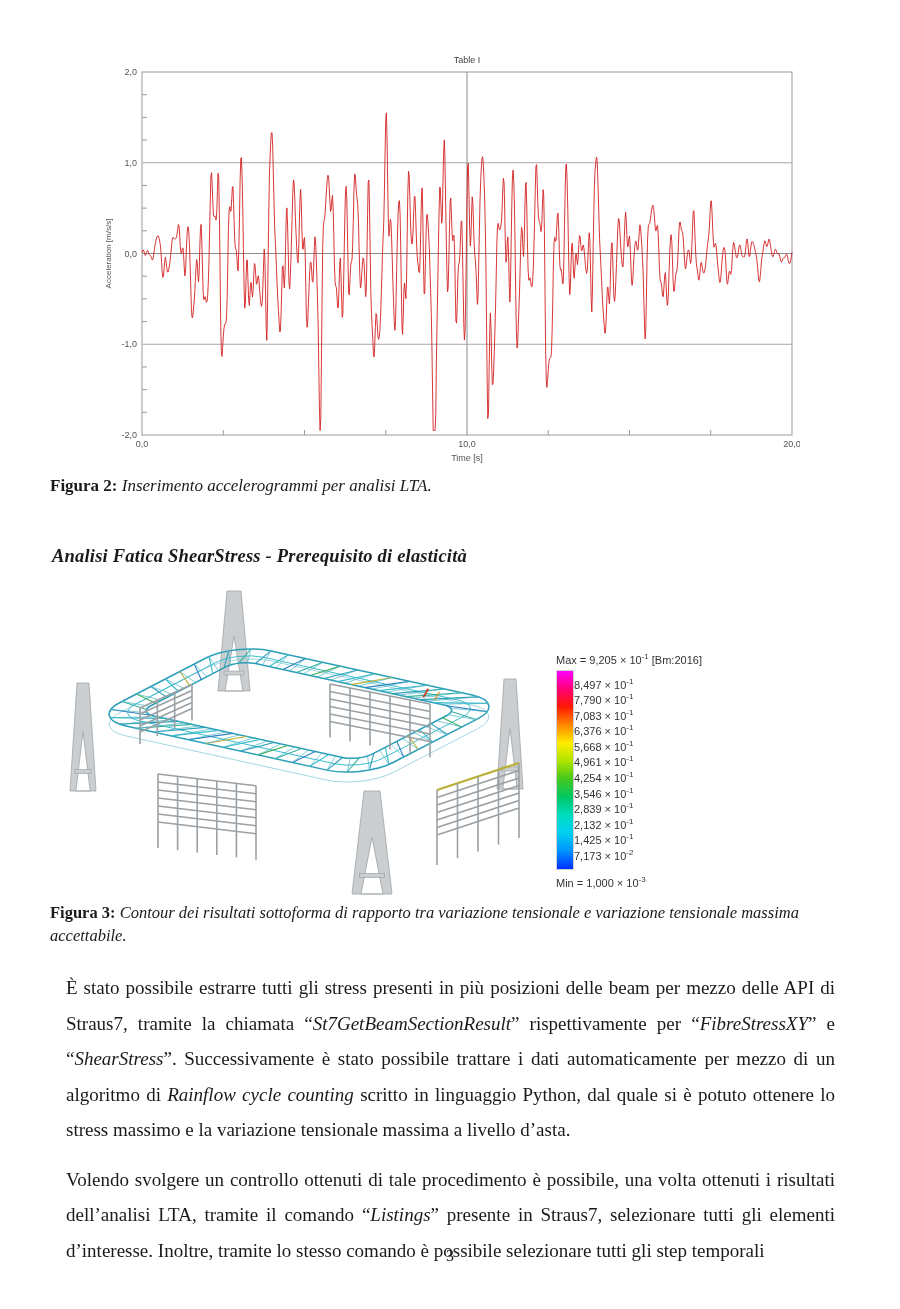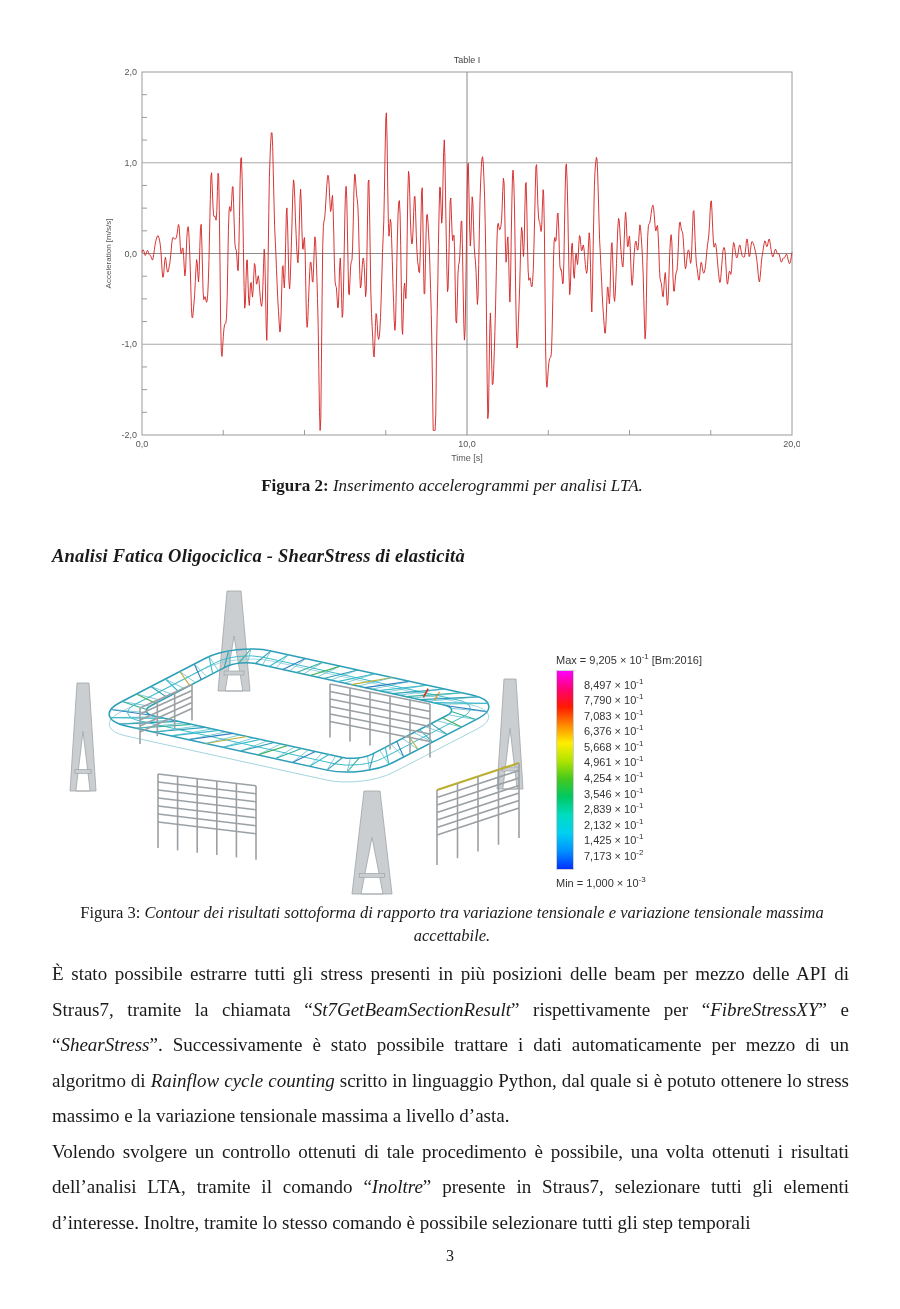--- a/index.html
+++ b/index.html
@@ -5,21 +5,21 @@
   html,body{margin:0;padding:0;background:#e8e8e8;}
   .page{
     position:relative;width:900px;height:1309px;background:#ffffff;
     font-family:"Liberation Serif", serif;color:#1a1a1a;overflow:hidden;
     margin:0 auto;
   }
   
   #chart-figure{position:absolute;left:100px;top:52px;width:700px;height:412px;}
   #chart-svg{width:700px;height:412px;display:block;}
   .fig-caption{
-    position:absolute;left:42px;width:820px;text-align:center;
+    position:absolute;left:50px;width:820px;
     font-size:17px;line-height:23px;
   }
   #fig2-caption{top:474px;}
   #fig3-caption{top:901px;font-size:16.5px;}
   
   #section-heading{
     position:absolute;left:52px;top:546px;font-size:18.5px;
     font-weight:bold;font-style:italic;letter-spacing:.2px;
   }
   
@@ -27,31 +27,31 @@
   #model-svg{position:absolute;left:45px;top:3px;width:560px;height:335px;}
   #contour-legend{
     position:absolute;left:556px;top:77px;width:210px;
     font-family:"Liberation Sans", sans-serif;font-size:11px;color:#333;
   }
   .leg-title{margin-bottom:4px;white-space:nowrap;}
   .leg-body{display:flex;align-items:stretch;}
   #legend-colorbar{width:16px;height:198px;border:1px solid #cfcfcf;}
   .leg-labels{
     display:flex;flex-direction:column;justify-content:space-between;
-    padding:6px 0 6px 0;margin-left:10px;height:186px;
+    padding:6px 0 6px 0;height:186px;
   }
   .leg-row{white-space:nowrap;line-height:11px;}
   .leg-min{margin-top:5px;white-space:nowrap;}
   sup{font-size:8px;}
   
   #body-text{
     position:absolute;left:52px;top:956px;width:797px;
     font-size:19px;line-height:35.5px;text-align:justify;
   }
-  #body-text p{margin:0;}
+  #body-text p{margin:14px;}
   
   #page-number{
     position:absolute;left:0;top:1247px;width:100%;text-align:center;
     font-size:16px;
   }
 </style>
 </head>
 <body>
 
 <div class="page">
@@ -90,21 +90,21 @@
         <text x="367" y="395" font-family="Liberation Sans, sans-serif" font-size="9" fill="#555" text-anchor="middle">10,0</text>
         <text x="692" y="395" font-family="Liberation Sans, sans-serif" font-size="9" fill="#555" text-anchor="middle">20,0</text>
         <text x="367" y="11" font-family="Liberation Sans, sans-serif" font-size="9" fill="#444" text-anchor="middle">Table I</text>
         <text x="367" y="409" font-family="Liberation Sans, sans-serif" font-size="9" fill="#555" text-anchor="middle">Time [s]</text>
         <text x="0" y="0" font-family="Liberation Sans, sans-serif" font-size="8" fill="#555" text-anchor="middle" transform="translate(11,201.5) rotate(-90)">Acceleration [m/s/s]</text>
         <polyline points="42.0,200.6 42.6,198.4 43.3,197.9 44.0,199.4 44.6,201.9 45.3,203.5 45.9,202.6 46.5,200.3 47.2,198.6 47.9,198.8 48.5,200.6 49.1,202.5 49.8,203.3 50.5,203.6 51.1,204.7 51.8,206.7 52.4,208.1 53.0,206.8 53.7,202.6 54.4,197.6 55.0,193.2 55.6,189.8 56.3,187.1 57.0,185.0 57.6,183.8 58.3,184.0 58.9,185.6 59.5,188.2 60.2,192.1 60.8,198.2 61.5,207.9 62.1,218.8 62.8,225.4 63.5,224.3 64.1,216.7 64.8,208.3 65.4,205.2 66.0,208.7 66.7,215.3 67.3,219.8 68.0,220.0 68.7,217.4 69.3,213.9 70.0,209.8 70.6,203.9 71.3,196.9 71.9,190.2 72.5,186.1 73.2,185.3 73.8,186.3 74.5,187.1 75.2,187.1 75.8,186.5 76.5,185.1 77.1,181.8 77.8,176.5 78.4,172.5 79.1,174.3 79.7,183.0 80.3,194.6 81.0,201.7 81.7,201.0 82.3,196.4 83.0,195.9 83.6,203.6 84.3,216.8 84.9,223.9 85.6,218.0 86.2,201.6 86.8,186.3 87.5,176.5 88.2,174.7 88.8,180.3 89.4,192.4 90.1,211.5 90.8,235.0 91.4,255.2 92.0,265.6 92.7,265.4 93.3,259.0 94.0,251.0 94.7,241.8 95.3,229.6 96.0,215.8 96.6,207.6 97.3,211.2 97.9,223.2 98.5,230.0 99.2,219.7 99.8,195.4 100.5,175.5 101.2,172.3 101.8,189.0 102.5,217.0 103.1,239.9 103.8,247.7 104.4,246.1 105.1,244.6 105.7,247.0 106.4,250.2 107.0,249.7 107.7,243.1 108.3,230.0 109.0,207.6 109.6,178.8 110.3,147.6 110.9,124.9 111.6,120.7 112.2,133.8 112.9,152.0 113.5,163.0 114.2,164.6 114.8,163.9 115.5,166.5 116.1,168.2 116.8,159.5 117.4,139.4 118.0,121.3 118.7,124.6 119.3,157.7 120.0,210.8 120.6,267.0 121.3,298.8 122.0,304.4 122.6,295.6 123.3,284.8 123.9,277.2 124.5,273.0 125.2,271.6 125.9,271.1 126.5,265.1 127.2,245.3 127.8,211.3 128.4,178.5 129.1,158.2 129.8,154.6 130.4,159.4 131.1,158.9 131.7,147.7 132.4,134.9 133.0,134.6 133.6,151.3 134.3,175.0 134.9,191.7 135.6,196.9 136.3,198.3 136.9,205.6 137.6,217.3 138.2,218.8 138.8,198.5 139.5,164.5 140.1,128.4 140.8,106.3 141.4,105.6 142.1,124.8 142.8,157.8 143.4,196.4 144.1,235.5 144.7,256.2 145.4,251.2 146.0,228.6 146.7,208.5 147.3,207.8 147.9,226.3 148.6,247.2 149.3,253.4 149.9,243.7 150.5,231.6 151.2,230.4 151.8,239.2 152.5,245.1 153.1,238.3 153.8,222.7 154.4,211.5 155.1,213.3 155.8,223.9 156.4,232.1 157.1,231.5 157.7,226.0 158.3,223.8 159.0,228.6 159.6,237.5 160.3,245.8 160.9,251.8 161.6,254.3 162.3,249.6 162.9,233.8 163.6,211.2 164.2,197.2 164.8,205.2 165.5,238.1 166.2,275.1 166.8,288.3 167.4,263.3 168.1,210.1 168.8,160.4 169.4,124.8 170.1,103.6 170.7,90.2 171.3,81.0 172.0,80.6 172.7,94.6 173.3,121.1 174.0,150.5 174.6,173.7 175.3,189.2 175.9,201.8 176.5,217.7 177.2,234.0 177.8,247.8 178.5,259.4 179.2,270.9 179.8,280.0 180.4,278.9 181.1,261.8 181.8,234.8 182.4,214.5 183.1,213.7 183.7,227.6 184.3,235.9 185.0,221.4 185.7,189.3 186.3,162.1 186.9,155.9 187.6,173.9 188.3,202.9 188.9,228.9 189.6,236.8 190.2,228.7 190.8,210.6 191.5,188.1 192.2,163.2 192.8,140.2 193.5,127.9 194.1,131.2 194.8,146.7 195.4,165.8 196.1,182.4 196.7,195.9 197.4,207.4 198.0,210.8 198.7,198.0 199.3,172.8 200.0,146.6 200.6,137.2 201.3,151.2 201.9,177.7 202.6,196.7 203.2,197.3 203.9,187.6 204.5,185.6 205.2,201.7 205.8,235.3 206.4,264.4 207.1,275.3 207.8,268.0 208.4,251.6 209.1,234.2 209.7,219.7 210.3,210.5 211.0,210.2 211.7,219.1 212.3,229.6 213.0,230.1 213.6,215.6 214.3,195.5 214.9,184.8 215.6,189.1 216.2,204.9 216.9,225.7 217.5,246.6 218.2,274.9 218.8,316.2 219.5,360.6 220.1,378.5 220.8,366.7 221.4,311.8 222.1,244.8 222.7,194.8 223.4,174.3 224.0,169.1 224.7,166.1 225.3,158.2 226.0,146.9 226.6,136.1 227.3,127.8 227.9,123.2 228.6,124.8 229.2,134.8 229.9,149.5 230.5,159.5 231.2,157.7 231.8,147.8 232.5,143.4 233.1,155.8 233.8,182.9 234.4,211.9 235.1,229.8 235.7,233.6 236.4,235.6 237.0,244.9 237.7,255.9 238.3,255.2 239.0,237.6 239.6,214.8 240.3,206.0 240.9,219.9 241.6,246.4 242.2,265.4 242.8,262.4 243.5,237.0 244.2,199.6 244.8,167.0 245.4,142.7 246.1,134.3 246.8,147.2 247.4,178.0 248.1,215.2 248.7,241.4 249.3,242.8 250.0,227.7 250.7,213.6 251.3,209.6 252.0,207.9 252.6,195.1 253.3,169.3 253.9,139.8 254.6,122.2 255.2,122.5 255.9,133.1 256.5,142.2 257.1,146.6 257.8,153.3 258.5,170.4 259.1,195.9 259.8,222.6 260.4,236.0 261.1,233.6 261.7,222.9 262.4,212.3 263.0,206.0 263.6,206.4 264.3,215.4 265.0,231.6 265.6,244.7 266.3,238.5 266.9,204.8 267.6,162.2 268.2,130.1 268.9,128.0 269.5,157.0 270.2,199.1 270.8,239.2 271.5,261.6 272.1,274.1 272.8,287.3 273.4,300.9 274.1,305.0 274.7,293.8 275.4,274.6 276.0,261.5 276.6,262.7 277.3,273.7 277.9,284.0 278.6,287.4 279.3,284.6 279.9,277.7 280.5,265.5 281.2,245.9 281.9,222.0 282.5,200.6 283.1,186.2 283.8,168.8 284.4,139.5 285.1,99.8 285.8,66.4 286.4,60.8 287.1,88.0 287.7,134.1 288.4,171.7 289.0,184.2 289.6,176.6 290.3,167.3 291.0,170.5 291.6,186.7 292.3,208.3 292.9,230.5 293.6,250.5 294.2,268.4 294.9,278.3 295.5,271.6 296.1,246.2 296.8,210.6 297.5,181.1 298.1,161.1 298.8,149.9 299.4,148.6 300.1,162.3 300.7,193.4 301.4,239.5 302.0,275.7 302.6,282.4 303.3,262.4 303.9,238.0 304.6,231.0 305.3,241.0 305.9,246.6 306.6,226.1 307.2,183.2 307.8,141.6 308.5,119.3 309.2,123.5 309.8,144.6 310.4,167.9 311.1,184.4 311.8,192.0 312.4,190.2 313.1,178.1 313.7,159.5 314.4,144.6 315.0,144.4 315.6,160.7 316.3,183.5 317.0,200.5 317.6,209.3 318.3,214.1 318.9,220.1 319.6,220.7 320.2,203.3 320.9,172.1 321.5,142.0 322.2,135.8 322.8,162.2 323.4,205.7 324.1,241.8 324.8,241.6 325.4,211.6 326.1,180.1 326.7,163.2 327.3,162.3 328.0,170.4 328.6,181.5 329.3,195.2 329.9,214.3 330.6,237.5 331.3,262.4 331.9,292.9 332.5,335.1 333.2,378.5 333.9,378.5 334.5,378.5 335.1,378.5 335.8,361.9 336.4,307.9 337.1,266.2 337.8,231.9 338.4,194.6 339.1,159.2 339.7,135.2 340.3,135.4 341.0,154.7 341.7,171.2 342.3,164.4 342.9,134.1 343.6,100.7 344.3,87.9 344.9,104.3 345.5,141.3 346.2,182.8 346.9,218.8 347.5,239.6 348.1,236.6 348.8,210.1 349.5,175.8 350.1,150.1 350.8,146.0 351.4,162.1 352.1,181.7 352.7,188.7 353.3,183.7 354.0,183.1 354.7,201.2 355.3,238.9 355.9,268.9 356.6,271.1 357.3,249.0 357.9,223.9 358.6,212.4 359.2,211.0 359.8,203.9 360.5,186.6 361.1,169.4 361.8,169.0 362.4,192.3 363.1,234.0 363.8,271.8 364.4,288.1 365.1,278.3 365.7,244.8 366.4,194.9 367.0,147.9 367.6,114.8 368.3,111.3 368.9,137.7 369.6,174.1 370.3,194.0 370.9,185.5 371.6,161.0 372.2,144.8 372.9,151.2 373.5,173.2 374.2,193.6 374.8,203.3 375.4,208.5 376.1,220.4 376.8,239.7 377.4,252.4 378.1,243.6 378.7,212.6 379.4,177.2 380.0,148.4 380.7,128.8 381.3,115.7 381.9,106.9 382.6,104.7 383.3,111.7 383.9,125.7 384.6,145.0 385.2,170.7 385.9,209.7 386.5,269.7 387.2,330.7 387.8,366.6 388.5,360.1 389.1,319.5 389.8,276.4 390.4,260.9 391.1,279.1 391.7,311.4 392.3,332.5 393.0,332.2 393.7,317.5 394.3,299.3 394.9,279.5 395.6,253.1 396.3,219.6 396.9,190.0 397.5,174.1 398.2,171.3 398.9,175.1 399.5,177.9 400.1,177.3 400.8,174.7 401.5,169.2 402.1,157.2 402.7,139.5 403.4,126.3 404.1,131.1 404.7,157.1 405.3,190.1 406.0,210.2 406.7,204.7 407.3,188.8 407.9,184.9 408.6,203.0 409.3,235.4 409.9,250.1 410.5,230.7 411.2,188.1 411.9,148.2 412.5,123.2 413.1,118.1 413.8,130.4 414.5,156.9 415.1,194.5 415.7,241.8 416.4,279.9 417.1,296.0 417.7,290.2 418.3,272.9 419.0,253.9 419.7,234.0 420.3,210.0 420.9,187.5 421.6,175.4 422.3,180.1 422.9,195.7 423.5,204.5 424.2,190.7 424.8,159.9 425.5,133.0 426.1,130.5 426.8,154.9 427.4,189.9 428.1,217.9 428.8,228.3 429.4,226.9 430.1,225.8 430.7,229.6 431.3,234.3 432.0,234.8 432.6,229.5 433.3,217.3 433.9,196.2 434.6,168.0 435.3,136.5 435.9,114.6 436.6,112.6 437.2,129.2 437.8,151.0 438.5,165.1 439.1,169.1 439.8,170.6 440.4,175.6 441.1,179.5 441.8,172.7 442.4,154.1 443.1,137.7 443.7,143.1 444.4,178.6 445.0,237.9 445.6,296.0 446.3,328.9 446.9,335.3 447.6,327.4 448.3,317.4 448.9,310.4 449.6,306.7 450.2,305.6 450.9,305.1 451.5,299.2 452.1,280.2 452.8,247.2 453.4,211.1 454.1,189.6 454.8,185.5 455.4,189.4 456.1,188.0 456.7,176.1 457.4,162.5 458.0,161.0 458.7,175.9 459.3,197.5 459.9,214.0 460.6,217.9 461.3,217.5 461.9,222.9 462.6,231.9 463.2,231.1 463.9,208.9 464.5,173.3 465.2,137.2 465.8,114.4 466.4,111.9 467.1,128.2 467.8,157.5 468.4,192.0 469.1,225.4 469.7,242.6 470.4,235.6 471.0,212.5 471.7,193.3 472.3,191.2 473.0,204.7 473.6,222.2 474.3,226.3 474.9,215.9 475.6,203.5 476.2,201.2 476.9,208.1 477.5,212.6 478.2,205.7 478.8,192.5 479.5,183.6 480.1,184.7 480.8,192.6 481.4,198.7 482.1,198.3 482.7,194.3 483.4,193.0 484.0,197.0 484.7,204.4 485.3,212.4 486.0,218.3 486.6,221.4 487.3,218.3 487.9,206.0 488.6,190.1 489.2,180.8 489.9,188.4 490.5,215.2 491.2,247.5 491.8,259.9 492.4,240.8 493.1,199.2 493.8,161.5 494.4,134.4 495.0,119.2 495.7,110.5 496.4,105.3 497.0,107.0 497.6,120.2 498.3,143.0 499.0,167.9 499.6,187.7 500.3,201.3 500.9,214.4 501.6,228.2 502.2,242.1 502.8,253.8 503.5,263.8 504.2,273.4 504.8,281.1 505.4,281.0 506.1,268.9 506.8,249.5 507.4,235.2 508.0,235.1 508.7,245.5 509.4,251.7 510.0,241.4 510.6,216.8 511.3,195.1 512.0,190.7 512.6,203.5 513.3,227.0 513.9,244.7 514.6,249.4 515.2,243.0 515.8,229.6 516.5,211.5 517.2,192.1 517.8,175.6 518.5,166.4 519.1,167.8 519.8,177.2 520.4,189.0 521.0,198.9 521.7,207.6 522.4,214.3 523.0,215.0 523.6,204.5 524.3,186.1 525.0,167.7 525.6,160.3 526.3,168.2 526.9,184.0 527.5,194.9 528.2,194.0 528.9,186.5 529.5,184.0 530.1,193.0 530.8,211.1 531.5,228.0 532.1,233.4 532.8,227.5 533.4,216.1 534.0,204.2 534.7,195.4 535.4,189.9 536.0,189.1 536.7,193.1 537.3,198.0 538.0,197.8 538.6,190.2 539.3,179.2 539.9,172.8 540.5,175.4 541.2,184.5 541.9,195.0 542.5,206.3 543.2,223.0 543.8,247.3 544.5,273.2 545.1,286.9 545.8,277.4 546.4,246.7 547.0,209.4 547.7,184.4 548.4,173.7 549.0,171.8 549.7,171.2 550.3,167.9 551.0,162.7 551.6,157.9 552.3,154.5 552.9,153.2 553.5,155.4 554.2,162.3 554.9,171.7 555.5,178.5 556.1,178.7 556.8,174.5 557.5,173.4 558.1,181.4 558.8,197.3 559.4,215.4 560.0,226.2 560.7,229.4 561.4,231.5 562.0,237.5 562.6,244.3 563.3,244.7 563.9,236.1 564.6,224.7 565.3,220.6 565.9,228.6 566.6,243.0 567.2,253.3 567.8,251.9 568.5,238.8 569.1,219.2 569.8,199.6 570.5,187.0 571.1,182.7 571.8,189.2 572.4,205.4 573.0,226.2 573.7,239.1 574.4,239.2 575.0,230.8 575.7,223.0 576.3,220.1 577.0,218.4 577.6,210.5 578.3,195.4 578.9,180.0 579.5,170.6 580.2,170.0 580.9,174.5 581.5,178.1 582.2,179.4 582.8,181.8 583.4,189.1 584.1,200.3 584.8,211.9 585.4,216.9 586.1,214.5 586.7,208.3 587.4,202.2 588.0,198.7 588.6,197.9 589.3,200.5 589.9,206.6 590.6,211.4 591.3,207.6 591.9,193.4 592.6,174.3 593.2,159.9 593.9,158.6 594.5,170.8 595.1,188.4 595.8,202.8 596.4,211.8 597.1,216.5 597.8,221.6 598.4,226.9 599.0,228.2 599.7,223.5 600.4,215.5 601.0,210.3 601.6,210.8 602.3,215.4 603.0,219.6 603.6,221.2 604.3,220.4 604.9,218.0 605.5,213.7 606.2,206.8 606.9,198.9 607.5,192.8 608.2,188.2 608.8,182.7 609.5,173.1 610.1,160.1 610.8,149.5 611.4,148.8 612.0,159.7 612.7,176.5 613.4,190.1 614.0,195.2 614.6,193.5 615.3,191.4 616.0,193.3 616.6,199.2 617.3,207.2 617.9,214.7 618.6,221.4 619.2,227.2 619.9,230.5 620.5,228.9 621.1,221.9 621.8,212.3 622.5,203.5 623.1,198.2 623.8,195.6 624.4,195.7 625.1,199.7 625.7,209.3 626.4,221.6 627.0,230.6 627.6,232.2 628.3,227.1 628.9,221.0 629.6,219.1 630.3,221.3 630.9,222.4 631.6,217.3 632.2,206.2 632.9,195.7 633.5,190.5 634.1,191.3 634.8,195.8 635.5,200.7 636.1,204.4 636.8,205.9 637.4,204.9 638.1,201.4 638.7,197.0 639.3,193.5 640.0,193.0 640.6,195.9 641.3,200.1 642.0,203.3 642.6,204.5 643.3,204.8 643.9,205.3 644.5,204.8 645.2,200.9 645.9,194.5 646.5,188.4 647.1,186.9 647.8,191.4 648.5,199.0 649.1,204.6 649.8,204.0 650.4,198.7 651.1,193.1 651.7,189.9 652.4,189.5 653.0,190.7 653.7,192.5 654.3,194.7 654.9,197.4 655.6,200.4 656.3,204.1 656.9,208.7 657.6,215.0 658.2,222.5 658.9,228.5 659.5,229.9 660.1,225.6 660.8,217.7 661.4,210.0 662.1,204.3 662.8,200.0 663.4,195.9 664.1,191.6 664.7,188.9 665.4,189.4 666.0,192.2 666.6,194.6 667.3,194.2 668.0,191.1 668.6,187.9 669.3,187.0 669.9,189.4 670.5,193.8 671.2,198.5 671.9,202.3 672.5,204.6 673.2,204.6 673.8,202.4 674.5,199.5 675.1,197.5 675.8,197.5 676.4,199.2 677.0,201.1 677.7,202.0 678.4,201.8 679.0,202.0 679.7,204.0 680.3,207.2 681.0,209.8 681.6,210.0 682.3,208.4 682.9,206.6 683.6,205.8 684.2,205.8 684.9,205.3 685.5,203.9 686.1,202.4 686.8,202.4 687.5,204.5 688.1,207.7 688.8,210.4 689.4,211.6 690.1,210.8 690.7,208.2 691.4,204.4 692.0,200.4" fill="none" stroke="#d42020" stroke-width="0.9"></polyline>
       </svg>
   </div>
   <div id="fig2-caption" class="fig-caption"><span style="font-weight: bold;">Figura 2:</span><span style="font-style: italic;"> Inserimento accelerogrammi per analisi LTA.</span></div>
 
-  <div id="section-heading">Analisi Fatica Oligociclica - ShearStress di elasticità</div>
+  <div id="section-heading">Analisi Fatica ShearStress - Prerequisito di elasticità</div>
 
   <div id="figure3-block">
     <svg id="model-svg" viewBox="0 0 560 335" xmlns="http://www.w3.org/2000/svg">
         <g>
           <path d="M182,13 L196,13 L205,113 L173,113 Z M189,58 L197.8,113 L180.2,113 Z" fill-rule="evenodd" fill="#caced0" stroke="#9fa4a7" stroke-width="0.8"></path>
           <rect x="179.08" y="93" width="19.84" height="4" fill="#caced0" stroke="#9fa4a7" stroke-width="0.7"></rect>
           <path d="M32,105 L44,105 L51,213 L25,213 Z M38,153.6 L45.15,213 L30.85,213 Z" fill-rule="evenodd" fill="#caced0" stroke="#9fa4a7" stroke-width="0.8"></path>
           <rect x="29.939999999999998" y="191.4" width="16.12" height="4" fill="#caced0" stroke="#9fa4a7" stroke-width="0.7"></rect>
           <path d="M459,101 L471,101 L478,211 L452,211 Z M465,150.5 L472.15,211 L457.85,211 Z" fill-rule="evenodd" fill="#caced0" stroke="#9fa4a7" stroke-width="0.8"></path>
           <rect x="456.94" y="189" width="16.12" height="4" fill="#caced0" stroke="#9fa4a7" stroke-width="0.7"></rect>
@@ -283,21 +283,21 @@
             <div class="leg-row">3,546 × 10<sup>-1</sup></div>
             <div class="leg-row">2,839 × 10<sup>-1</sup></div>
             <div class="leg-row">2,132 × 10<sup>-1</sup></div>
             <div class="leg-row">1,425 × 10<sup>-1</sup></div>
             <div class="leg-row">7,173 × 10<sup>-2</sup></div>
           </div>
       </div>
       <div class="leg-min" id="leg-min">Min = 1,000 × 10<sup>-3</sup></div>
     </div>
   </div>
-  <div id="fig3-caption" class="fig-caption"><span style="font-weight: normal;">Figura 3:</span><span style="font-style: italic;"> Contour dei risultati sottoforma di rapporto tra variazione tensionale e variazione tensionale massima accettabile.</span></div>
+  <div id="fig3-caption" class="fig-caption"><span style="font-weight: bold;">Figura 3:</span><span style="font-style: italic;"> Contour dei risultati sottoforma di rapporto tra variazione tensionale e variazione tensionale massima accettabile.</span></div>
 
   <div id="body-text">
     <p><span>È stato possibile estrarre tutti gli stress presenti in più posizioni delle beam per mezzo delle API di Straus7, tramite la chiamata “</span><span style="font-style: italic;">St7GetBeamSectionResult</span><span>” rispettivamente per “</span><span style="font-style: italic;">FibreStressXY</span><span>” e “</span><span style="font-style: italic;">ShearStress</span><span>”. Successivamente è stato possibile trattare i dati automaticamente per mezzo di un algoritmo di </span><span style="font-style: italic;">Rainflow cycle counting</span><span> scritto in linguaggio Python, dal quale si è potuto ottenere lo stress massimo e la variazione tensionale massima a livello d’asta.</span></p>
-    <p><span>Volendo svolgere un controllo ottenuti di tale procedimento è possibile, una volta ottenuti i risultati dell’analisi LTA, tramite il comando “</span><span style="font-style: italic;">Inoltre</span><span>” presente in Straus7, selezionare tutti gli elementi d’interesse. Inoltre, tramite lo stesso comando è possibile selezionare tutti gli step temporali</span></p>
+    <p><span>Volendo svolgere un controllo ottenuti di tale procedimento è possibile, una volta ottenuti i risultati dell’analisi LTA, tramite il comando “</span><span style="font-style: italic;">Listings</span><span>” presente in Straus7, selezionare tutti gli elementi d’interesse. Inoltre, tramite lo stesso comando è possibile selezionare tutti gli step temporali</span></p>
   </div>
 
   <div id="page-number">3</div>
 </div>
 
 </body></html>

